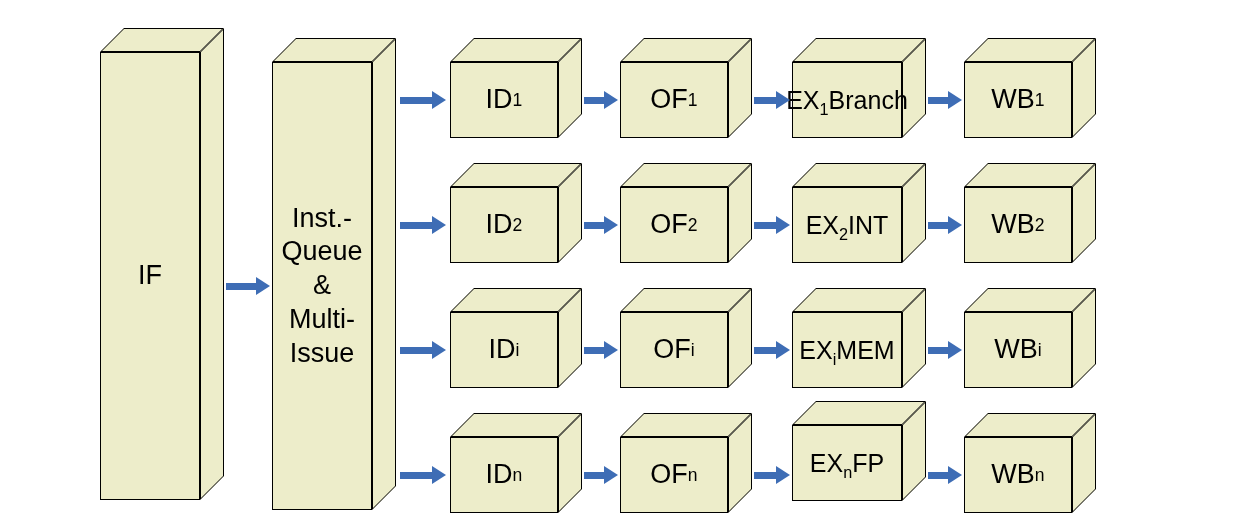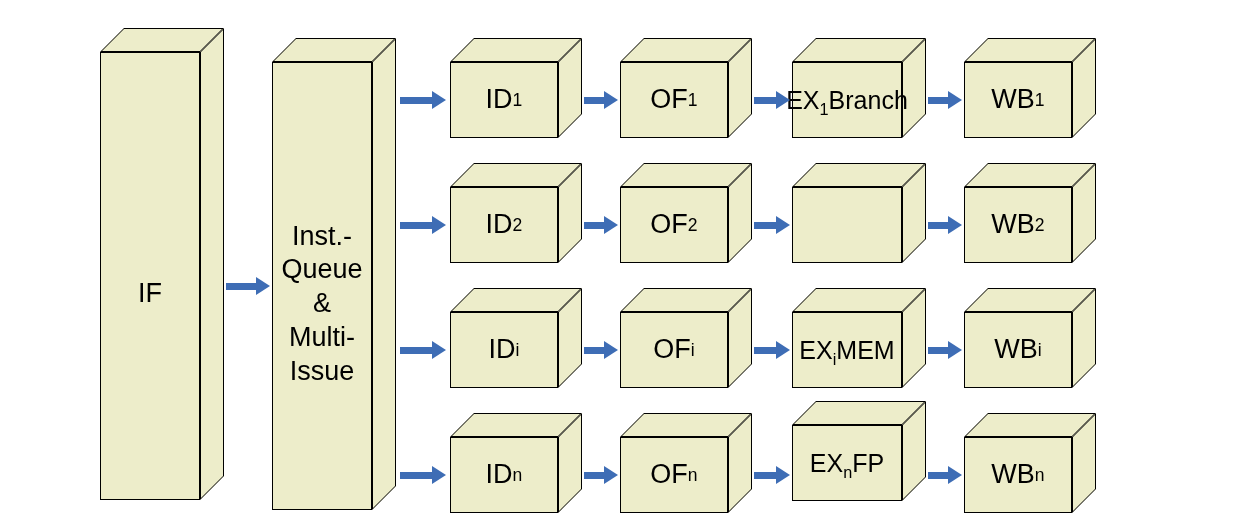--- a/index.html
+++ b/index.html
@@ -25,21 +25,21 @@
           border: 1.5px solid var(--box-stroke, #000); box-sizing: border-box; }
   .face.front { left: 0; top: var(--d); width: var(--w); height: var(--h); }
   .face.top   { left: 0; top: 0; width: var(--w); height: var(--d);
                 transform-origin: left bottom; transform: skewX(-45deg); }
   .face.right { left: var(--w); top: var(--d); width: var(--d); height: var(--h);
                 transform-origin: left top; transform: skewY(-45deg); }
 
   .label { position: absolute; left: 0; top: var(--d); width: var(--w); height: var(--h);
            display: flex; align-items: center; justify-content: center;
            text-align: center; font-size: 27px; line-height: 1.25; }
-  .box.tall .label { white-space: pre-line; margin-top: 18px; }
+  .box.tall .label { white-space: pre-line; }
   .label sub { font-size: 0.65em; line-height: 0; }
   .label.ex-label { flex-direction: row; font-size: 25px; line-height: 1.12; }
 
   
   .arrow { position: absolute; height: 18px; display: flex; align-items: center; }
   .arrow .shaft { flex: 1; height: 7px; background: var(--arrow, #3e6db5); }
   .arrow .head { width: 0; height: 0;
                  border-top: 9px solid transparent;
                  border-bottom: 9px solid transparent;
                  border-left: 14px solid var(--arrow, #3e6db5); }
@@ -119,20 +119,24 @@
     <div class="face front"></div>
     <div class="label">
         <span>OF</span>
         <sub>2</sub>
       </div>
   </div>
   <div class="box small ex" style="left:792px; top:163px;">
     <div class="face top"></div>
     <div class="face right"></div>
     <div class="face front"></div>
+    <div class="label ex-label">
+      <div><span>EX</span><sub>2</sub></div>
+      <div>INT</div>
+    </div>
   </div>
   <div class="box small" style="left:964px; top:163px;">
     <div class="face top"></div>
     <div class="face right"></div>
     <div class="face front"></div>
     <div class="label">
         <span>WB</span>
         <sub>2</sub>
       </div>
   </div>

